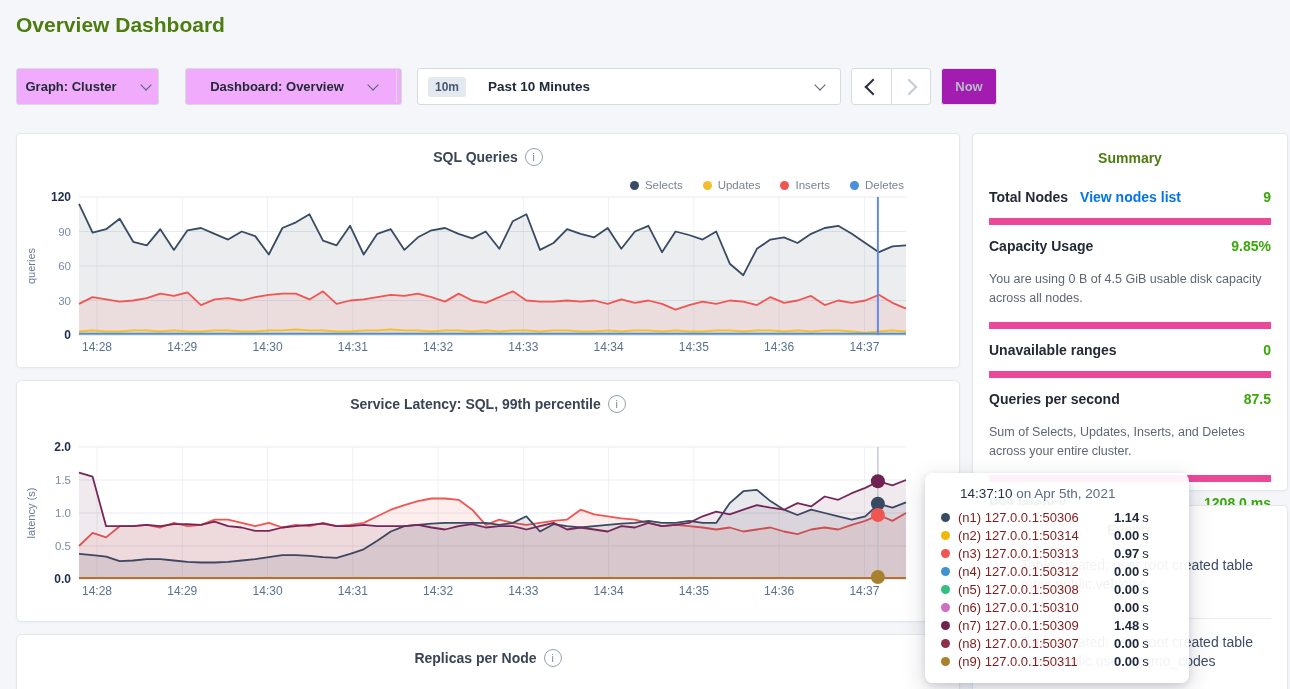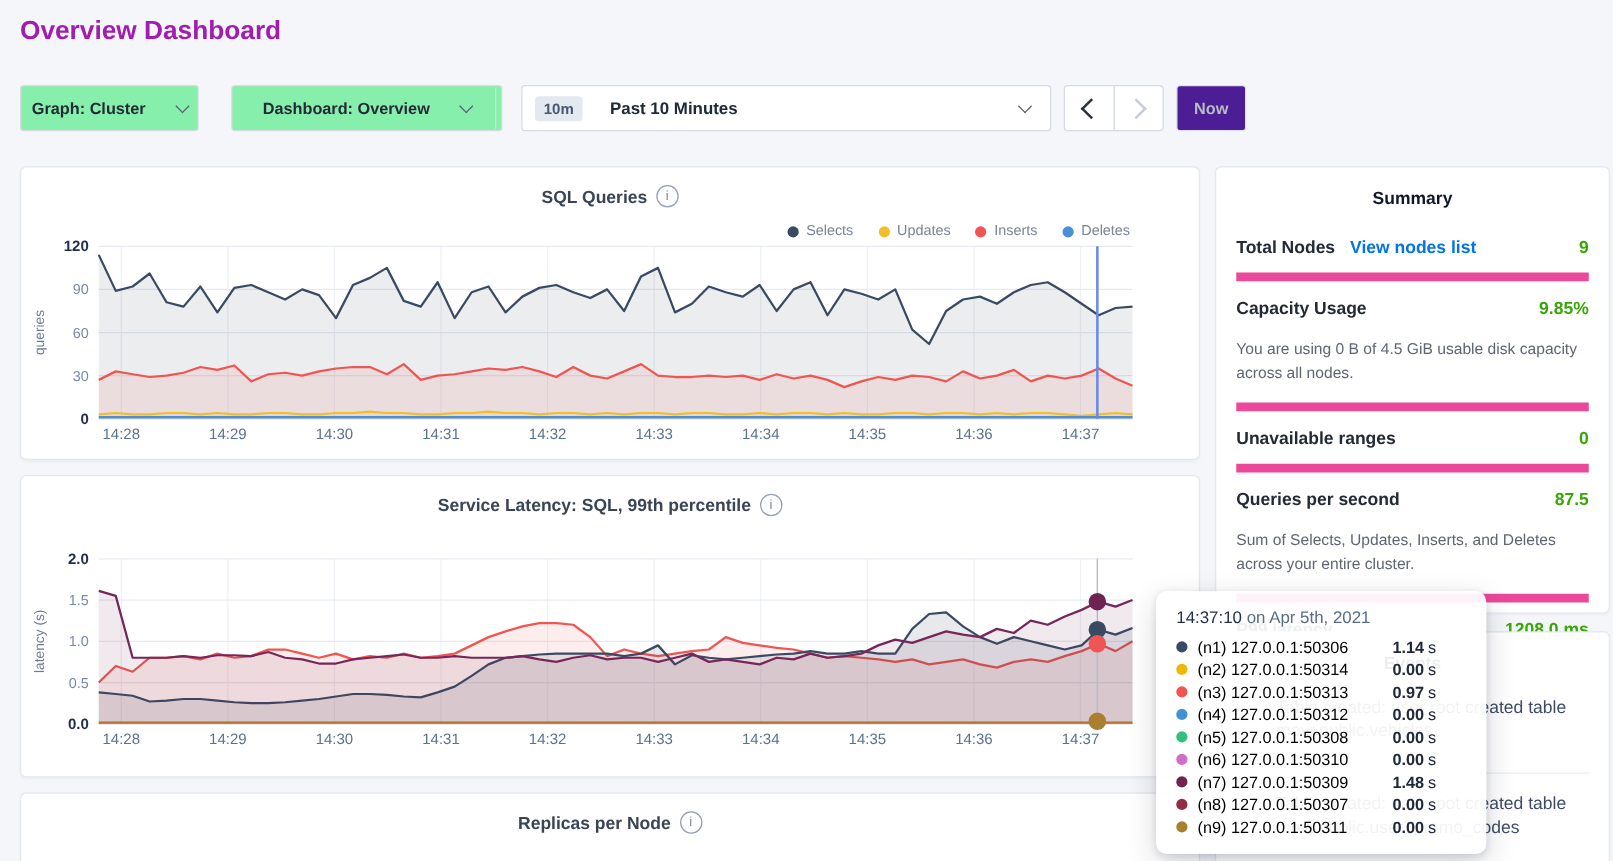--- a/index.html
+++ b/index.html
@@ -1,82 +1,82 @@
 <!DOCTYPE html>
 <html><head>
 <meta charset="utf-8">
 <style>
   html,body{margin:0;padding:0;background:#f4f6f9;}
   .root{position:relative;width:1290px;height:689px;background:#f4f6f9;
         font-family:"Liberation Sans",sans-serif;overflow:hidden;}
-  .h1{position:absolute;left:16px;top:13px;font-size:21px;font-weight:600;color:#a21caf;}
+  .h1{position:absolute;left:16px;top:13px;font-size:21px;font-weight:600;color:#4d7c0f;}
   
-  .btn{position:absolute;height:37px;background:#86efac;border:1px solid #d6dbe2;border-radius:3px;
+  .btn{position:absolute;height:37px;background:#f0abfc;border:1px solid #d6dbe2;border-radius:3px;
        display:flex;align-items:center;justify-content:center;gap:25px;
        font-size:13px;font-weight:700;color:#242a35;box-sizing:border-box;cursor:pointer;}
   .chev{width:7px;height:7px;border-right:1.5px solid #566070;border-bottom:1.5px solid #566070;
         transform:rotate(45deg);margin-top:-4px;flex:none;}
   .vdiv{position:absolute;left:396px;top:70px;width:1px;height:33px;background:#d9dde3;}
   .timesel{position:absolute;left:417px;top:68px;width:424px;height:37px;background:#fff;
            border:1px solid #d6dbe2;border-radius:3px;display:flex;align-items:center;
            padding:0 16px 0 10px;box-sizing:border-box;gap:22px;cursor:pointer;}
   .badge{background:#e4e9f0;border-radius:3px;font-size:12px;font-weight:700;color:#475872;padding:3px 7px;}
   .time-label{font-size:13.5px;font-weight:700;color:#20293a;}
   .timesel .chev{margin-left:auto;}
   .nav{position:absolute;left:851px;top:68px;width:80px;height:37px;display:flex;}
   .nav-btn{flex:1;border:1px solid #d6dbe2;background:#fff;display:flex;align-items:center;
            justify-content:center;box-sizing:border-box;cursor:pointer;}
   .nav-btn.first{border-radius:3px 0 0 3px;}
   .nav-btn.last{border-radius:0 3px 3px 0;margin-left:-1px;}
   .ar-left{width:10px;height:10px;border-left:2.4px solid #2a3240;border-bottom:2.4px solid #2a3240;
            transform:rotate(45deg);margin-left:4px;}
   .ar-right{width:10px;height:10px;border-right:2.4px solid #c6ccd6;border-top:2.4px solid #c6ccd6;
            transform:rotate(45deg);margin-right:4px;}
-  .now{position:absolute;left:941px;top:68px;width:56px;height:37px;background:#4c1d95;
+  .now{position:absolute;left:941px;top:68px;width:56px;height:37px;background:#a21caf;
        border:1px solid #dfe3e9;border-radius:3px;display:flex;align-items:center;justify-content:center;
        font-size:13px;font-weight:700;color:#b6bdc8;box-sizing:border-box;}
   
   .card{position:absolute;background:#fff;border:1px solid #e4e8ee;border-radius:5px;
         box-shadow:0 1px 3px rgba(30,40,60,.04);box-sizing:border-box;}
   .ctitle{position:absolute;top:14px;left:0;right:0;display:flex;justify-content:center;
           align-items:center;gap:7px;font-size:14px;font-weight:700;color:#394455;}
   .info{width:16px;height:16px;border:1px solid #96a0b5;border-radius:50%;font-size:10.5px;
         color:#7a86a0;display:flex;align-items:center;justify-content:center;font-weight:400;flex:none;}
   .legend{position:absolute;top:45px;right:55px;display:flex;gap:20px;font-size:11.5px;color:#7a8394;}
   .lg-it{display:flex;align-items:center;}
   .lg-dot{width:9px;height:9px;border-radius:50%;display:inline-block;margin-right:6px;flex:none;}
   svg text{font-family:"Liberation Sans",sans-serif;}
   .xt{font-size:12px;fill:#5a718f;}
   .yt{font-size:11.5px;fill:#7a8aa5;}
   .yt.b{font-size:12px;font-weight:bold;fill:#1f2d50;}
   .ul{font-size:11px;fill:#6b7a99;text-anchor:middle;}
   
-  .panel-title{padding-top:16px;text-align:center;font-weight:700;font-size:14px;color:#0f172a;}
+  .panel-title{padding-top:16px;text-align:center;font-weight:700;font-size:14px;color:#4d7c0f;}
   .srows{margin-top:10px;}
   .srow{margin:0 16px;padding:13px 0;}
   .srow + .srow{border-top:7px solid #ec4899;}
   .srow-h{display:flex;align-items:baseline;font-size:14px;font-weight:700;color:#242a35;}
   .sval{margin-left:auto;color:#37a806;}
   .slink{margin-left:12px;color:#0074e8;cursor:pointer;}
   .sdesc{margin-top:16px;font-size:12.5px;line-height:1.55;color:#5f6673;font-weight:400;}
   .ev-items{margin-top:8px;}
   .ev-item{display:flex;gap:10px;margin:0 16px;padding:10px 0 24px;}
   .ev-item + .ev-item{border-top:1px solid #e9edf2;padding-top:14px;}
   .ev-icon{width:22px;height:22px;border-radius:50%;background:#e8ecf2;flex:none;margin-top:2px;}
   .ev-text{font-size:14px;line-height:19px;color:#3f4b66;}
   
   .tooltip{position:absolute;left:925px;top:473px;width:232px;background:rgba(255,255,255,.93);
            border-radius:8px;box-shadow:0 2px 6px rgba(25,35,55,.12),0 8px 24px rgba(25,35,55,.18);
            padding:13px 16px 12px;z-index:40;}
   .tt-head{font-size:13.5px;margin-bottom:7px;}
-  .tt-time{color:#242f49;}
+  .tt-time{color:#242f49;margin-left:19px;}
   .tt-date{color:#5a6b85;}
   .tt-row{display:flex;align-items:center;height:18.1px;font-size:13px;}
   .tt-dot{width:9px;height:9px;border-radius:50%;margin-right:8px;flex:none;}
-  .tt-label{color:#000000;width:156px;}
+  .tt-label{color:#7f1d1d;width:156px;}
   .tt-val{font-weight:700;color:#20293a;}
   .tt-unit{margin-left:3px;color:#20293a;}
 </style>
 </head>
 <body>
 
 <div class="root">
 
   <div class="h1">Overview Dashboard</div>
 

